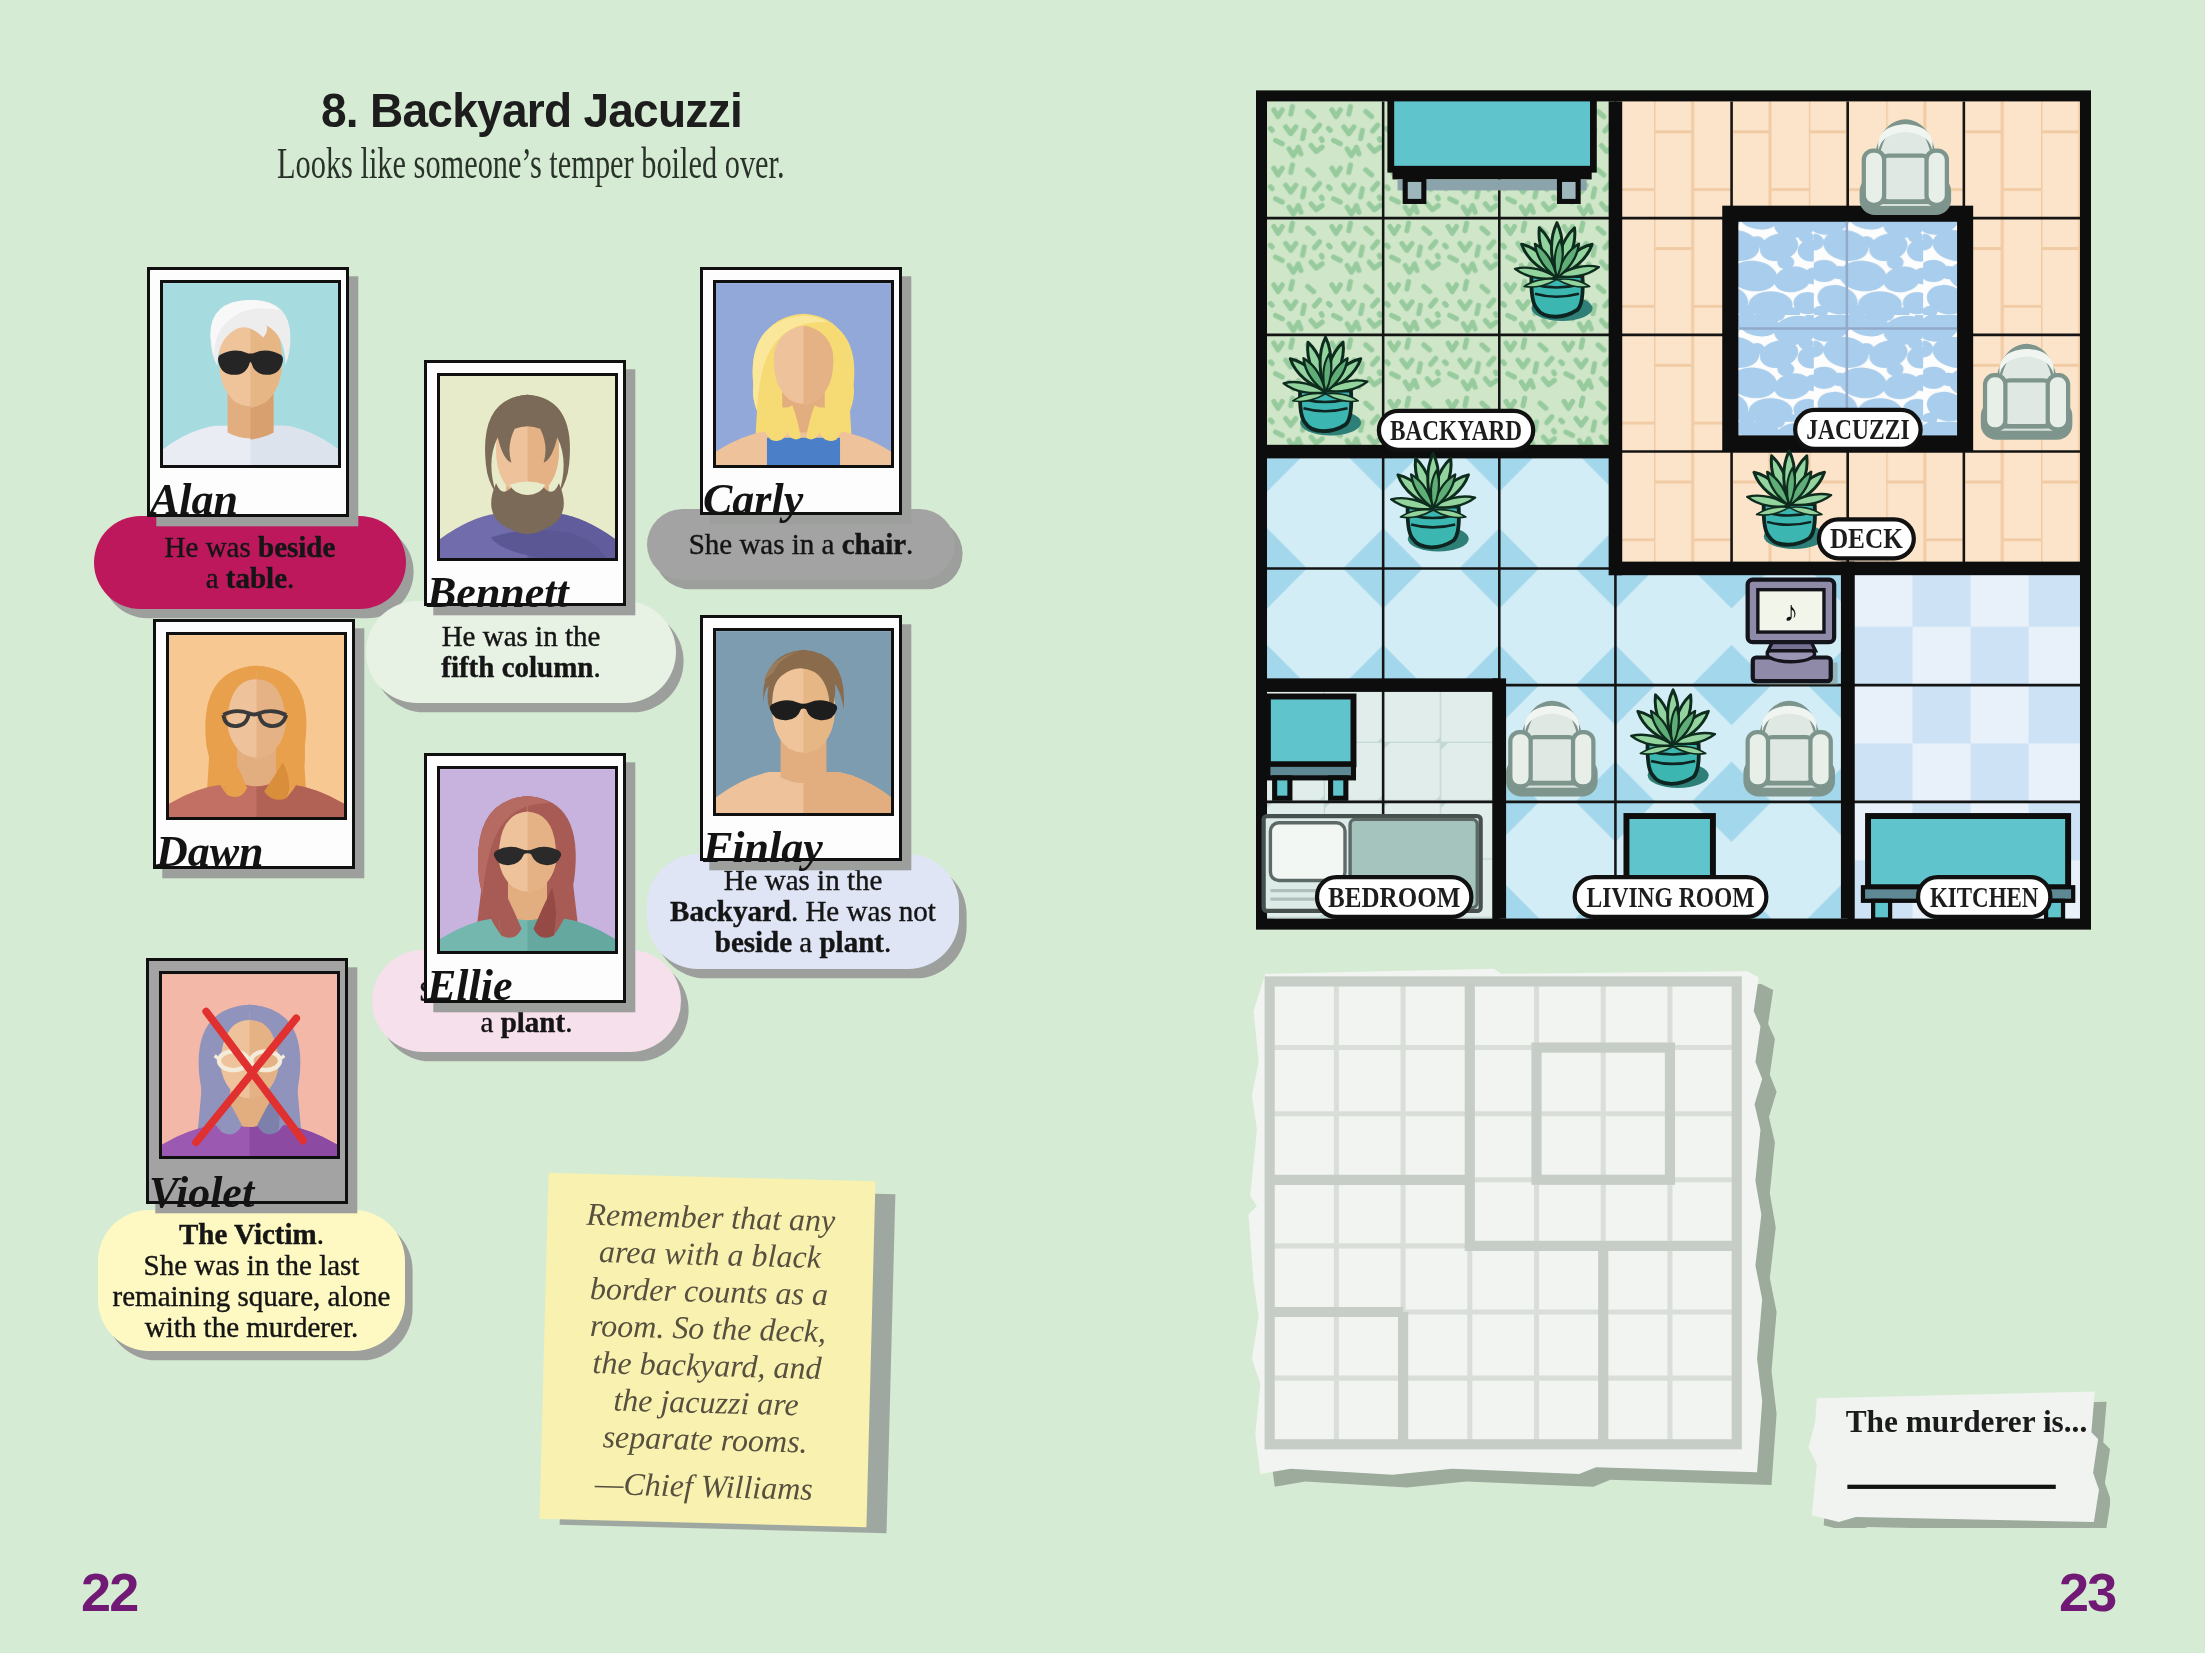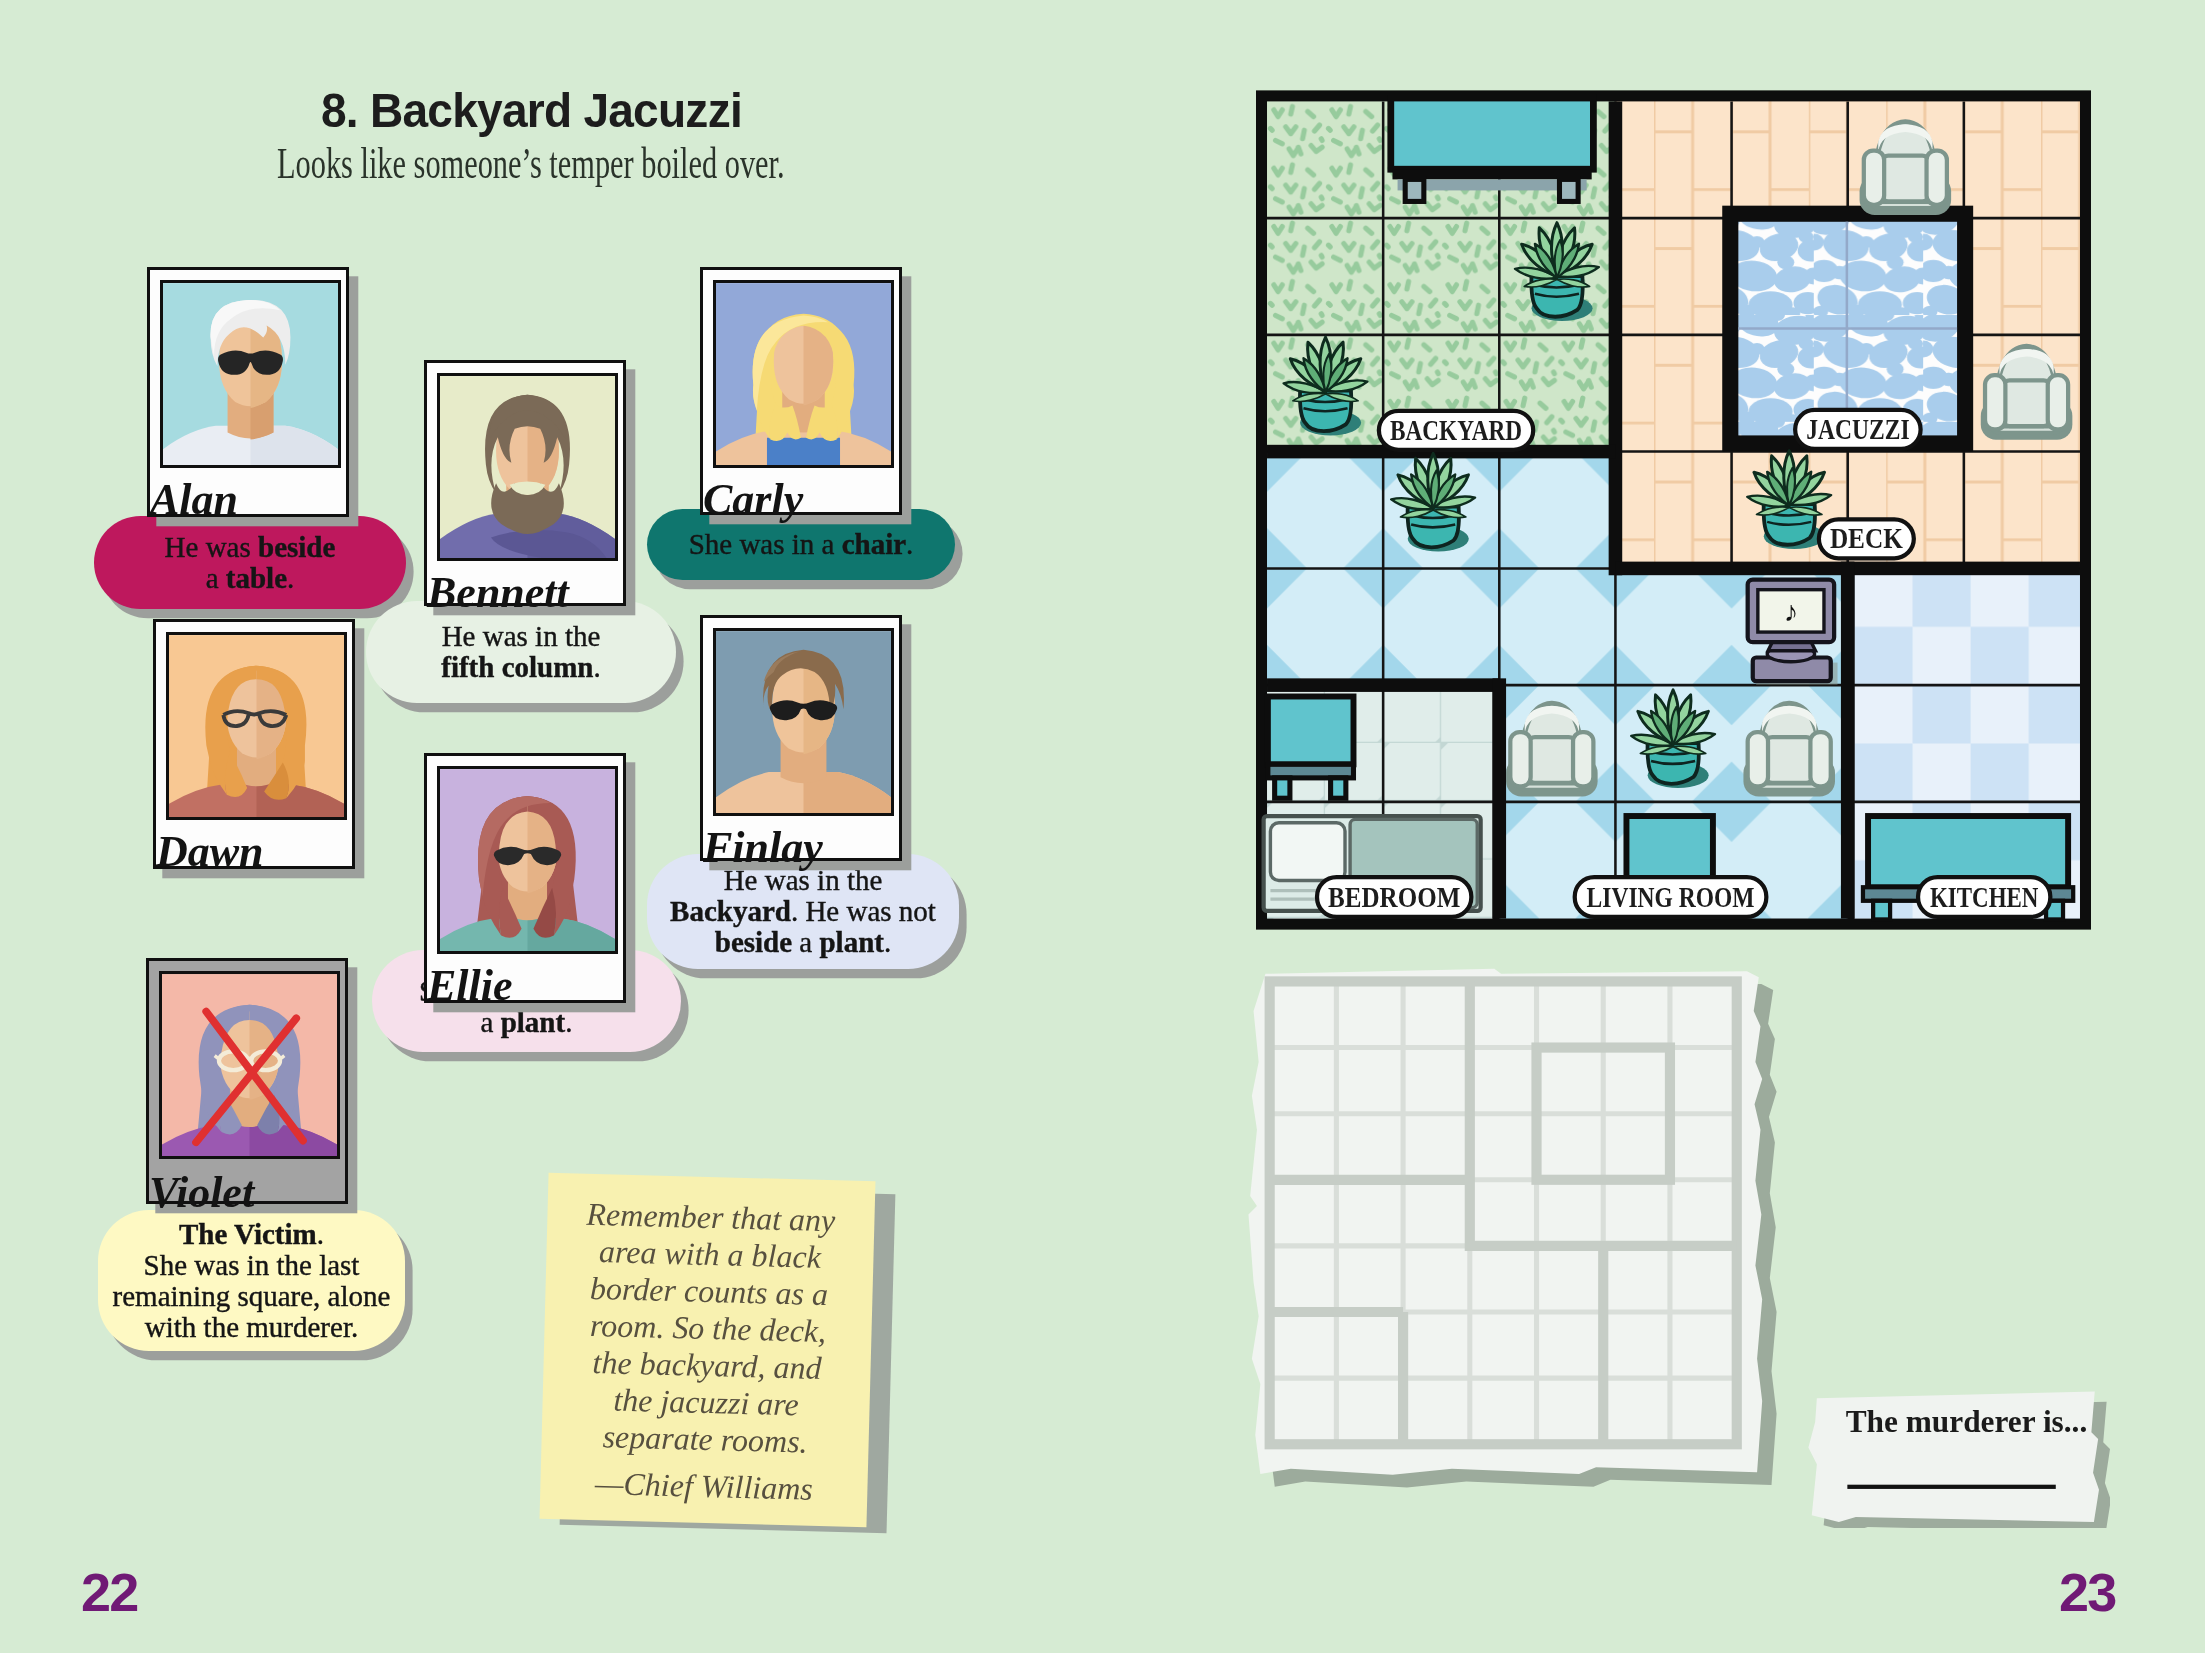--- a/index.html
+++ b/index.html
@@ -28,21 +28,21 @@
   <div class="abs subtitle" style="left:277px;top:142px;">Looks like someone’s temper boiled over.</div>
 
   <div class="bubble" style="left:94px;top:516px;width:312px;height:93px;background:#be185d;">
     <div>He was <b>beside</b><br>a <b>table</b>.</div>
     </div>
 
   <div class="bubble" style="left:366px;top:601px;width:310px;height:102px;background:#e7f1e4;">
     <div>He was in the<br><b>fifth column</b>.</div>
     </div>
 
-  <div class="bubble" style="left:647px;top:509px;width:308px;height:71px;background:#0f766e;">
+  <div class="bubble" style="left:647px;top:509px;width:308px;height:71px;background:#a3a3a3;">
     <div>She was in a <b>chair</b>.</div>
     </div>
 
 
   <div class="bubble" style="left:372px;top:950px;width:309px;height:102px;background:#f6e0eb;">
     <div style="padding-top:12px;">She was <b>not chair</b><br>a <b>plant</b>.</div>
     </div>
 
   <div class="bubble" style="left:647px;top:854px;width:312px;height:115px;background:#dfe5f5;">
     <div>He was in the<br><b>Backyard</b>. He was not<br><b>beside</b> a <b>plant</b>.</div>

